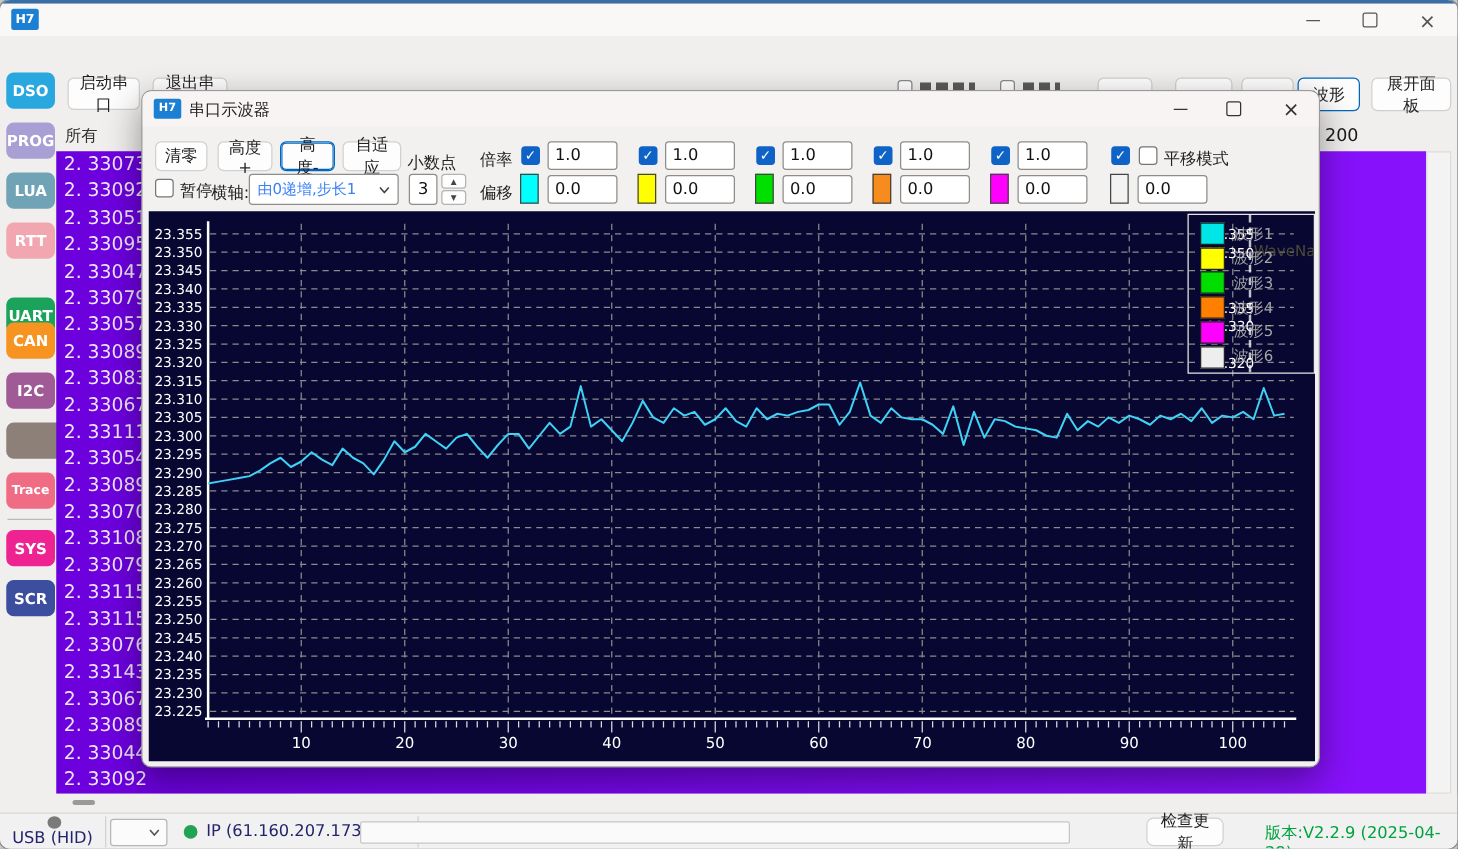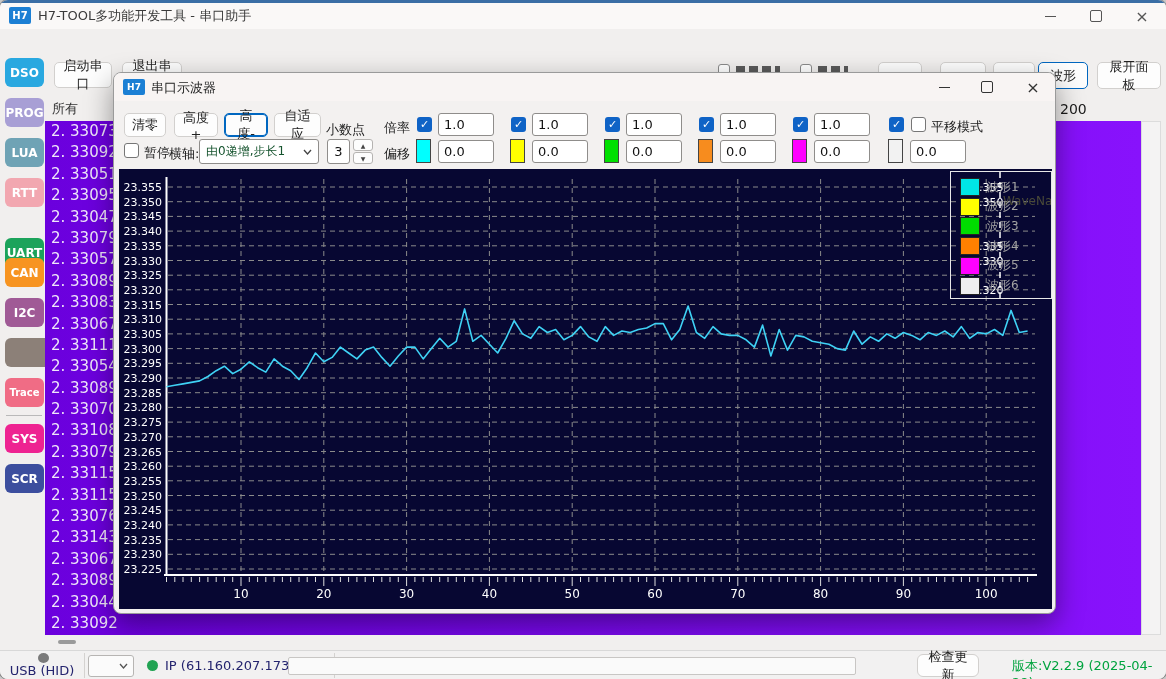--- a/index.html
+++ b/index.html
@@ -37,21 +37,21 @@
   .dlg-icon{position:absolute;left:9px;top:6px;width:22px;height:16px;background:#1b7fd4;color:#fff;font-size:9px;font-weight:bold;display:flex;align-items:center;justify-content:center;border-radius:2px;}
   .dlg-title{position:absolute;left:37px;top:6px;font-size:13px;color:#222;}
   .dwc{position:absolute;top:0;height:28px;width:44px;display:flex;align-items:center;justify-content:center;color:#333;}
   .toolbar{position:absolute;left:0;top:28px;width:100%;height:68px;}
   .tb-label{position:absolute;font-size:13px;color:#222;white-space:nowrap;text-align:right;}
   .cbx{position:absolute;width:15px;height:15px;border-radius:3px;box-sizing:border-box;}
   .cbx.on{background:#0f63c6;color:#fff;font-size:11px;display:flex;align-items:center;justify-content:center;}
   .cbx.off{background:#fff;border:1px solid #767676;}
   .tb-input{position:absolute;height:23px;width:56px;background:#fff;border:1px solid #8f8d8b;border-radius:3px;font-size:13px;font-family:inherit;color:#111;padding:0 0 0 5px;box-sizing:border-box;}
   .swatch{position:absolute;width:15px;height:24px;border:1px solid #444;box-sizing:border-box;}
-  .dropdown{position:absolute;background:#fff;border:1px solid #8f8d8b;border-radius:3px;font-size:12px;color:#14532d;display:flex;align-items:center;padding-left:6px;box-sizing:border-box;}
+  .dropdown{position:absolute;background:#fff;border:1px solid #8f8d8b;border-radius:3px;font-size:12px;color:#3b82f6;display:flex;align-items:center;padding-left:6px;box-sizing:border-box;}
   .dropdown svg{position:absolute;right:6px;}
   .spin-num{position:absolute;background:#fff;border:1px solid #8f8d8b;border-radius:3px;font-size:13px;color:#111;display:flex;align-items:center;justify-content:center;box-sizing:border-box;}
   .spin-btn{position:absolute;width:20px;height:12px;background:#fdfdfd;border:1px solid #b5b3b1;border-radius:3px;color:#444;font-size:6px;display:flex;align-items:center;justify-content:center;box-sizing:border-box;}
   
   .chart{position:absolute;left:5px;top:96px;width:933px;height:440px;background:#070732;}
   .legend{position:absolute;left:831px;top:2px;width:100px;height:126px;border:1px solid #e8e8e8;overflow:hidden;}
   .legend-row{position:absolute;left:9px;display:flex;align-items:center;}
   .legend-sw{width:18px;height:16px;border:1px solid #222;}
   .legend-lb{color:#a3a3a3;font-size:12px;margin-left:7px;}
   .ghost{position:absolute;color:#fff;font-size:11px;}
@@ -72,21 +72,20 @@
 </head>
 <body>
 
 <div class="screen">
   <div class="accent-line"></div>
 
   <div class="titlebar">
     <div class="app-icon">
         <span>H7</span>
       </div>
-    <div class="win-title">H7-TOOL多功能开发工具 - 串口助手</div>
     <div class="wc" style="left:1028px;">
         <div class="minline"></div>
       </div>
     <div class="wc" style="left:1074px;">
         <div class="maxbox"></div>
       </div>
     <div class="wc close" style="left:1120px;">
         <span>×</span>
       </div>
   </div>

